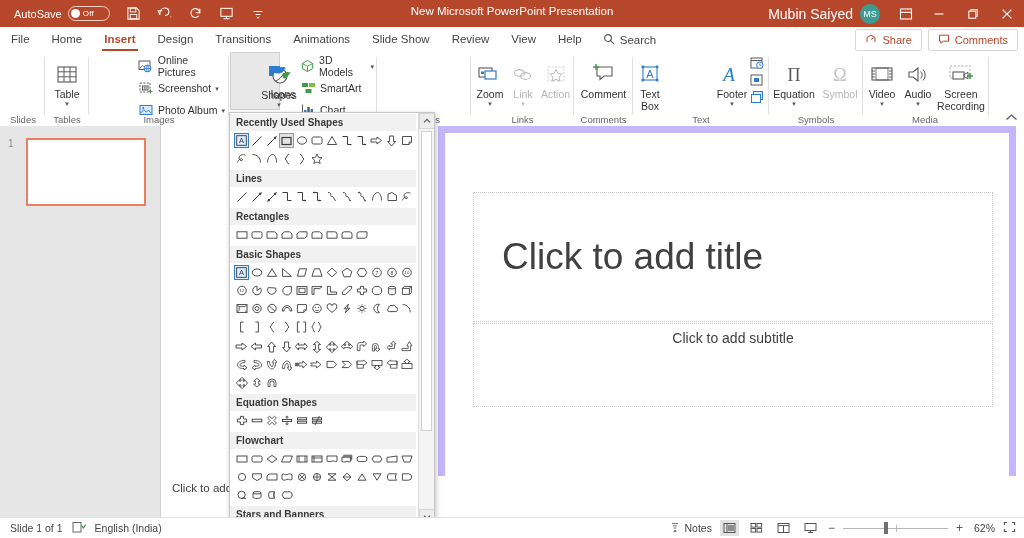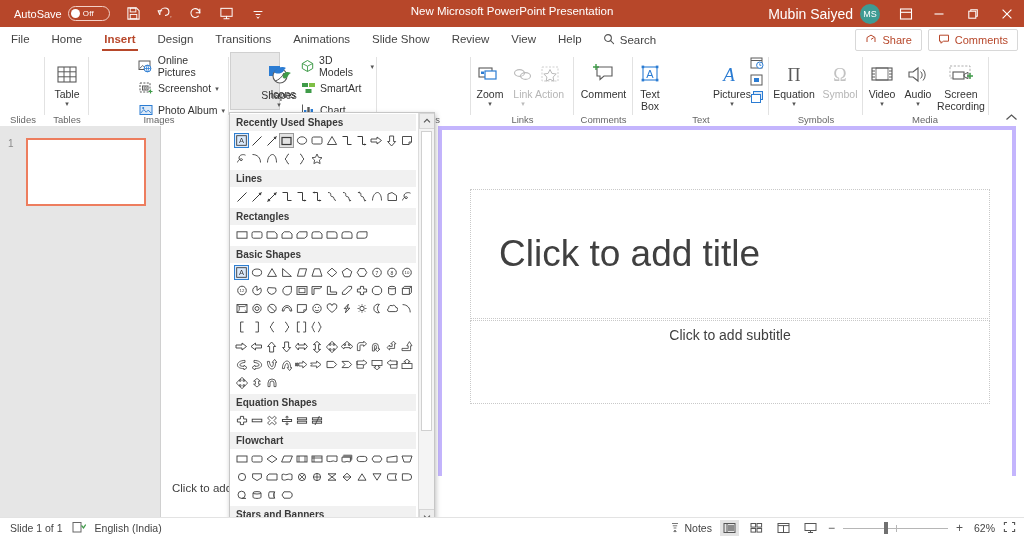--- a/index.html
+++ b/index.html
@@ -93,21 +93,21 @@
     border-right:1px solid #d0d0d0;
   }
   .thumbnum{position:absolute;left:8px;top:12px;font-size:10px;color:#8a8a8a;}
   .thumb{
     position:absolute;left:26px;top:141px;width:120px;height:68px;background:#fff;
     border:2px solid #ed7d5e;box-sizing:border-box;
   }
   .slidepane{position:absolute;left:161px;top:0;right:0;bottom:0;background:#fff;}
   .slide{
     position:absolute;left:277px;top:0px;width:578px;height:362px;background:#fff;
-    border:4px solid #c4b5fd;box-sizing:border-box;
+    border:7px solid #c4b5fd;box-sizing:border-box;
   }
   .ph{
     position:absolute;border:1px dotted #c9c9c9;box-sizing:border-box;
     display:flex;align-items:center;justify-content:center;color:#404040;
   }
   .ph-title{left:28px;top:59px;width:520px;height:130px;font-size:37px;justify-content:flex-start;padding-left:28px;}
   .ph-sub{left:28px;top:190px;width:520px;height:84px;font-size:14px;align-items:flex-start;padding-top:6px;}
   .notespane{
     position:absolute;left:161px;bottom:0;right:0;height:36px;background:#fff;
     display:flex;align-items:flex-start;padding-top:6px;
@@ -417,21 +417,21 @@
       <div class="bigbtn dis" style="position:absolute;left:36px;top:0;width:30px;">
         <span class="ic">
           <svg width="24" height="22" viewBox="0 0 24 22">
               <ellipse cx="8.5" cy="9" rx="5" ry="3.4" fill="none" stroke="#bbb" stroke-width="1.1"></ellipse>
               <ellipse cx="14.5" cy="12" rx="5" ry="3.4" fill="none" stroke="#bbb" stroke-width="1.1"></ellipse>
             </svg>
         </span>
         <span>Link</span>
         <span class="caret" style="color:#bbb;">▾</span>
       </div>
-      <div class="bigbtn dis" style="position:absolute;left:60px;top:0;width:35px;">
+      <div class="bigbtn dis" style="position:absolute;left:66px;top:0;width:35px;">
         <span class="ic">
           <svg width="24" height="22" viewBox="0 0 24 22">
               <rect x="4" y="3" width="16" height="14" fill="none" stroke="#cfcfcf" stroke-width="1" stroke-dasharray="2 1.5"></rect>
               <path d="M12 5.5l1.9 3.9 4.3.6-3.1 3 .7 4.2-3.8-2-3.8 2 .7-4.2-3.1-3 4.3-.6z" fill="none" stroke="#bbb" stroke-width="1"></path>
             </svg>
         </span>
         <span>Action</span>
       </div>
       <div class="grp-title">Links</div>
     </div>
@@ -465,21 +465,21 @@
         </span>
         <span>Text</span>
         <span>Box</span>
       </div>
       <div class="bigbtn" style="position:absolute;left:78px;top:0;width:40px;">
         <span class="ic">
           <svg width="26" height="22" viewBox="0 0 26 22">
               <text x="10" y="17" font-size="19" fill="#2b7cd3" text-anchor="middle" font-family="Liberation Serif, serif" font-style="italic">A</text>
             </svg>
         </span>
-        <span>Pictures</span>
+        <span>Footer</span>
         <span class="caret">▾</span>
       </div>
       <div style="position:absolute;left:116px;top:4px;display:flex;flex-direction:column;gap:2px;">
         <span style="width:16px;height:15px;">
           <svg width="15" height="14" viewBox="0 0 15 14">
               <rect x="1" y="2" width="11" height="10" fill="#fff" stroke="#5a5a5a" stroke-width="1"></rect>
               <path d="M1 4.5h11" stroke="#5a5a5a" stroke-width="1"></path>
               <circle cx="9.8" cy="9.2" r="3.2" fill="#fff" stroke="#2b7cd3" stroke-width="1"></circle>
               <path d="M9.8 7.3v2h1.6" stroke="#2b7cd3" stroke-width=".9" fill="none"></path>
             </svg>

